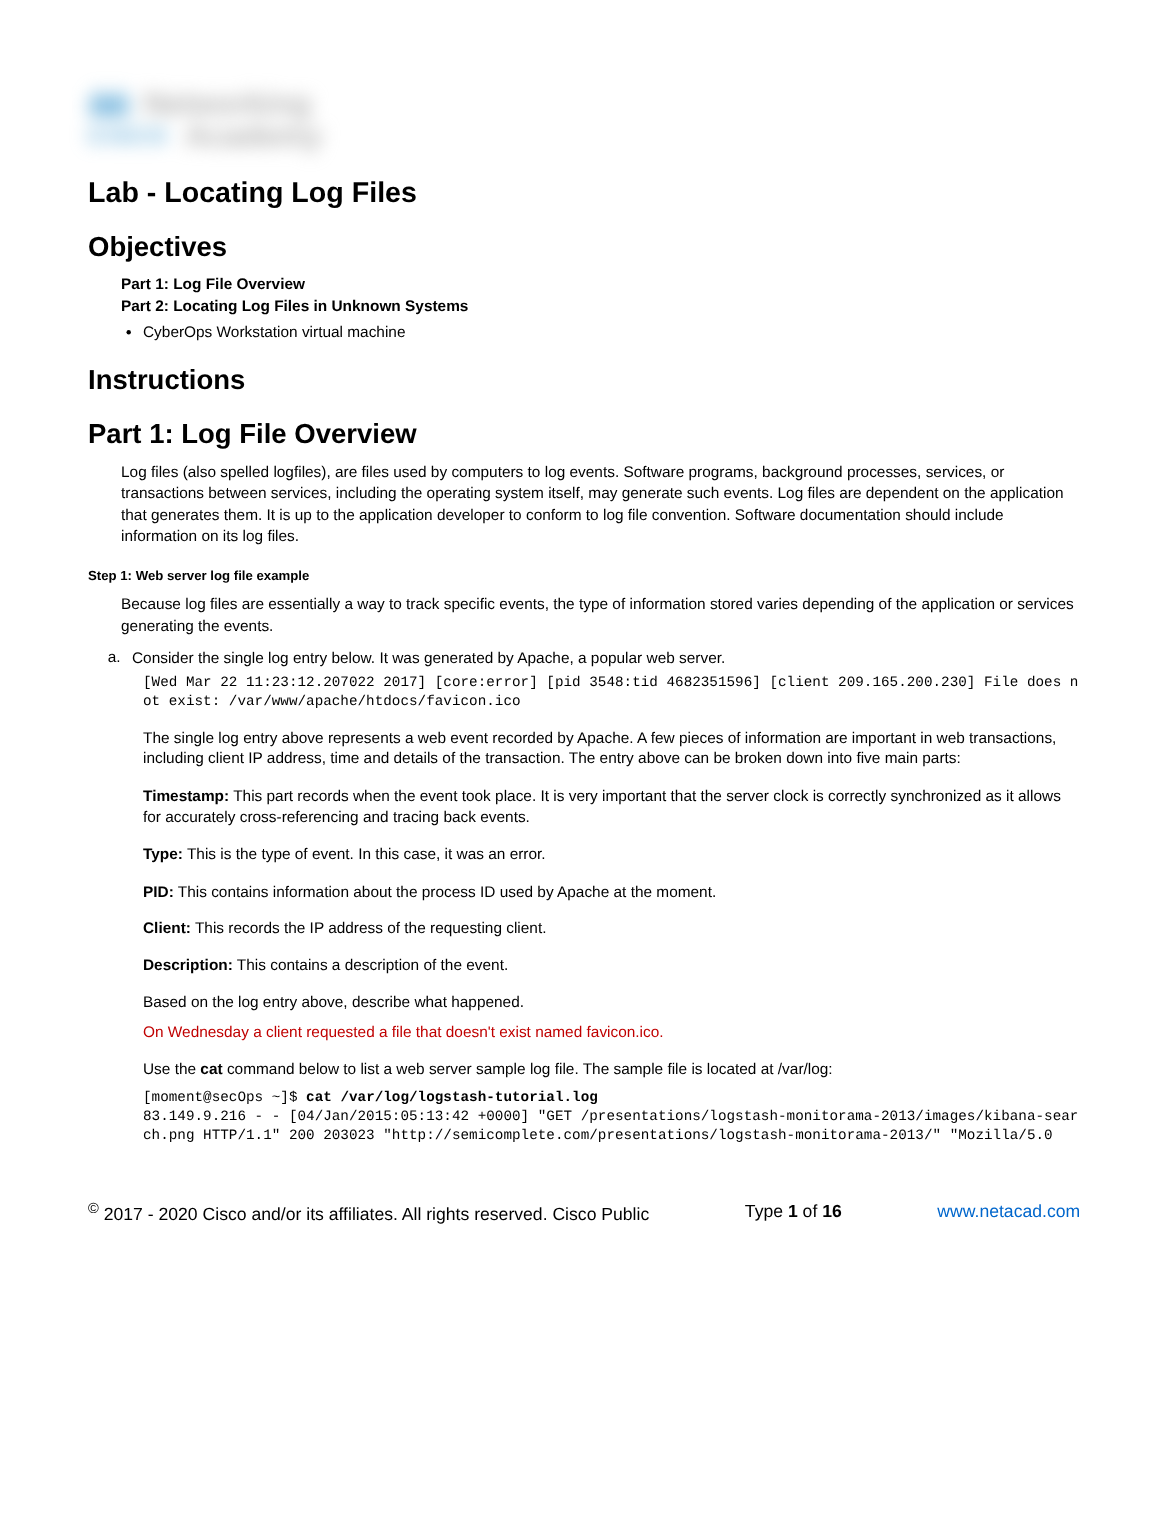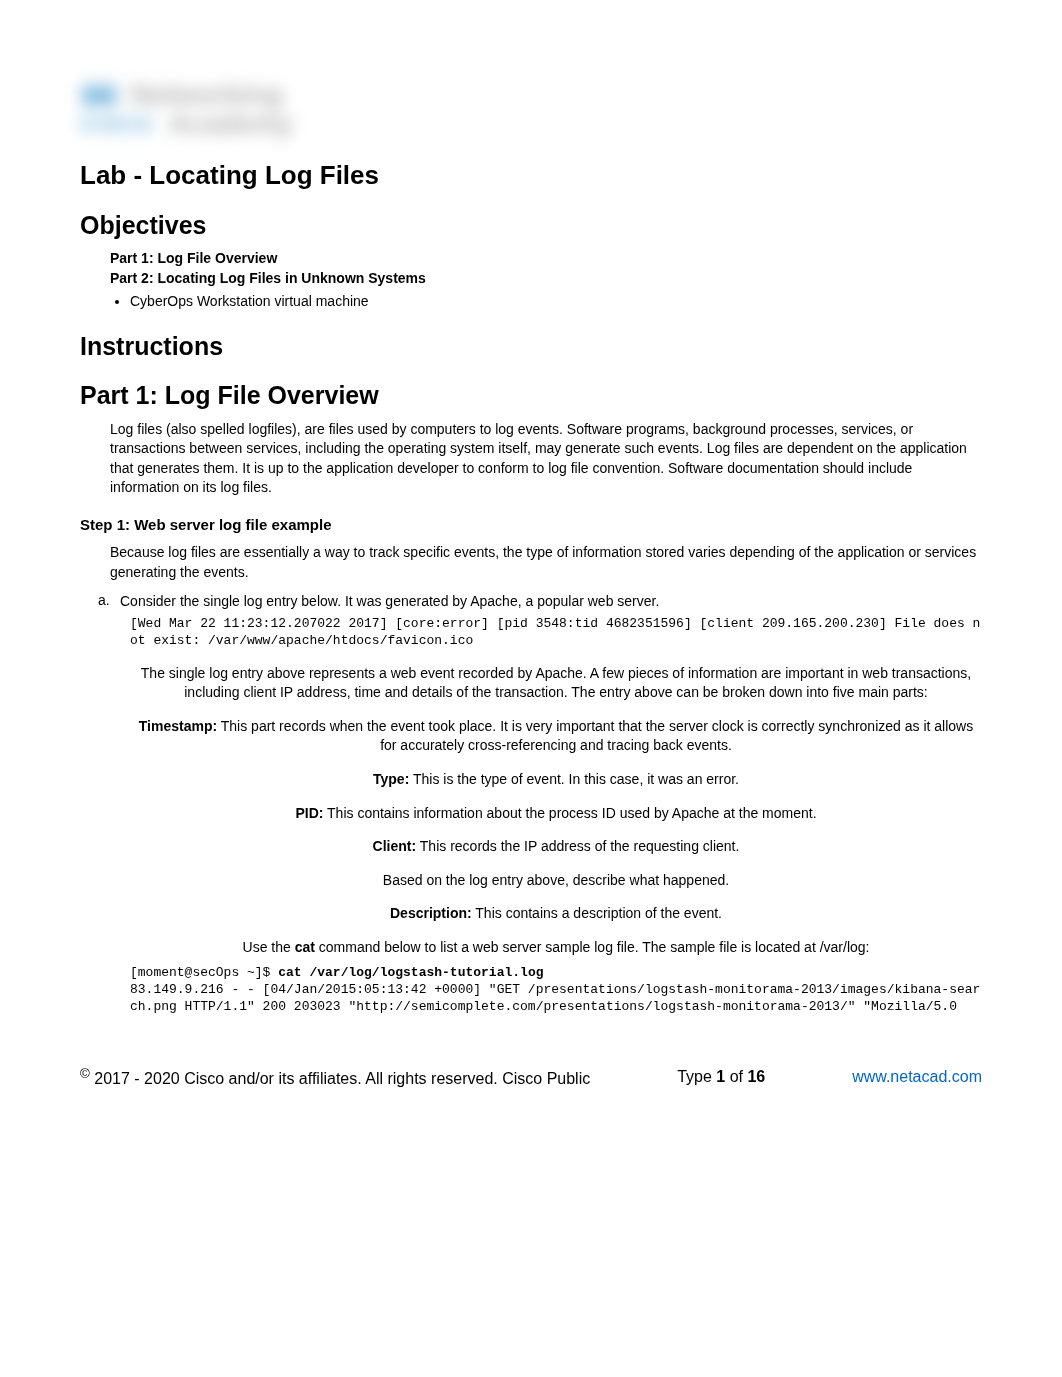--- a/index.html
+++ b/index.html
@@ -57,21 +57,21 @@
     margin: 18px 0 10px 0;
     color: #000;
   }
   h2 {
     font-size: 25px;
     font-weight: bold;
     margin: 20px 0 10px 0;
     color: #000;
   }
   h3 {
-    font-size: 15px;
+    font-size: 12px;
     font-weight: bold;
     margin: 18px 0 10px 0;
     color: #000;
   }
   .body-text {
     font-size: 14px;
     line-height: 1.4;
     margin: 0 0 10px 30px;
     color: #000;
   }
@@ -114,21 +114,20 @@
     word-break: break-all;
   }
   .code-bold {
     font-weight: bold;
   }
   .indent-block {
     margin-left: 50px;
     font-size: 14px;
     line-height: 1.4;
     margin-bottom: 8px;
-    text-align: center;
   }
   .answer-text {
     color: #c00000;
     font-size: 14px;
     margin: 4px 0 8px 50px;
     line-height: 1.4;
   }
   .footer {
     display: flex;
     justify-content: space-between;
@@ -199,25 +198,26 @@
   </p>
 
   <p class="indent-block">
     <strong>PID:</strong><span> This contains information about the process ID used by Apache at the moment.</span>
   </p>
 
   <p class="indent-block">
     <strong>Client:</strong><span> This records the IP address of the requesting client.</span>
   </p>
 
+  <p class="indent-block">
+    <strong>Description:</strong><span> This contains a description of the event.</span>
+  </p>
+
   <p class="indent-block">Based on the log entry above, describe what happened.</p>
-
-  <p class="indent-block">
-    <strong>Description:</strong><span> This contains a description of the event.</span>
-  </p>
+  <p class="answer-text">On Wednesday a client requested a file that doesn't exist named favicon.ico.</p>
 
   <p class="indent-block">
     <span>Use the </span><strong>cat</strong><span> command below to list a web server sample log file. The sample file is located at /var/log:</span>
   </p>
 
   <div class="code"><span>[moment@secOps ~]$ </span><span class="code-bold">cat /var/log/logstash-tutorial.log</span>
 <span>83.149.9.216 - - [04/Jan/2015:05:13:42 +0000] "GET /presentations/logstash-monitorama-2013/images/kibana-search.png HTTP/1.1" 200 203023 "http://semicomplete.com/presentations/logstash-monitorama-2013/" "Mozilla/5.0</span></div>
 
   <div class="footer">
     <span class="footer-left">

